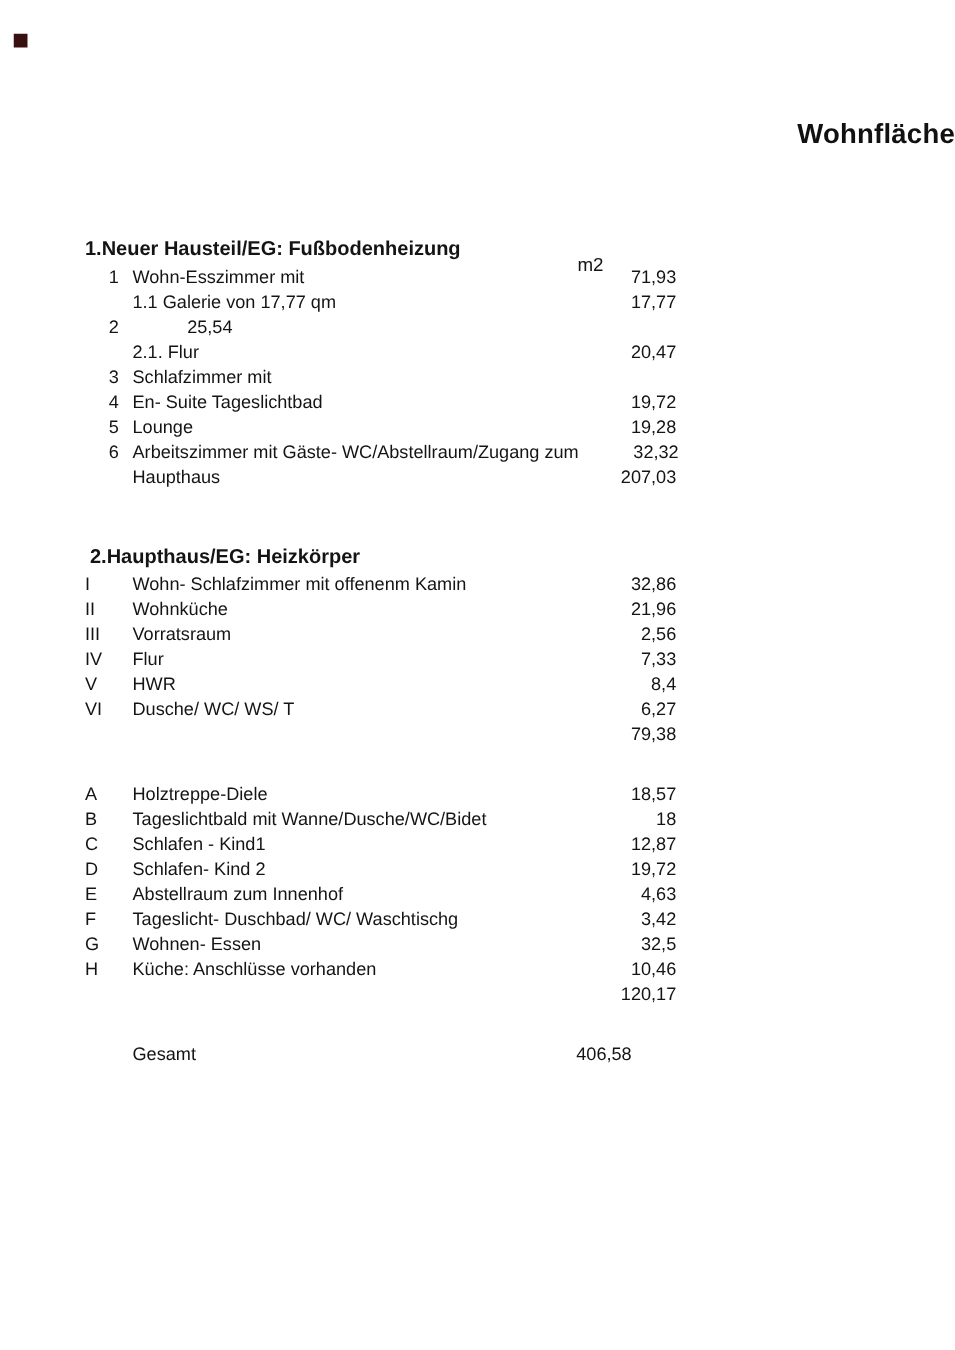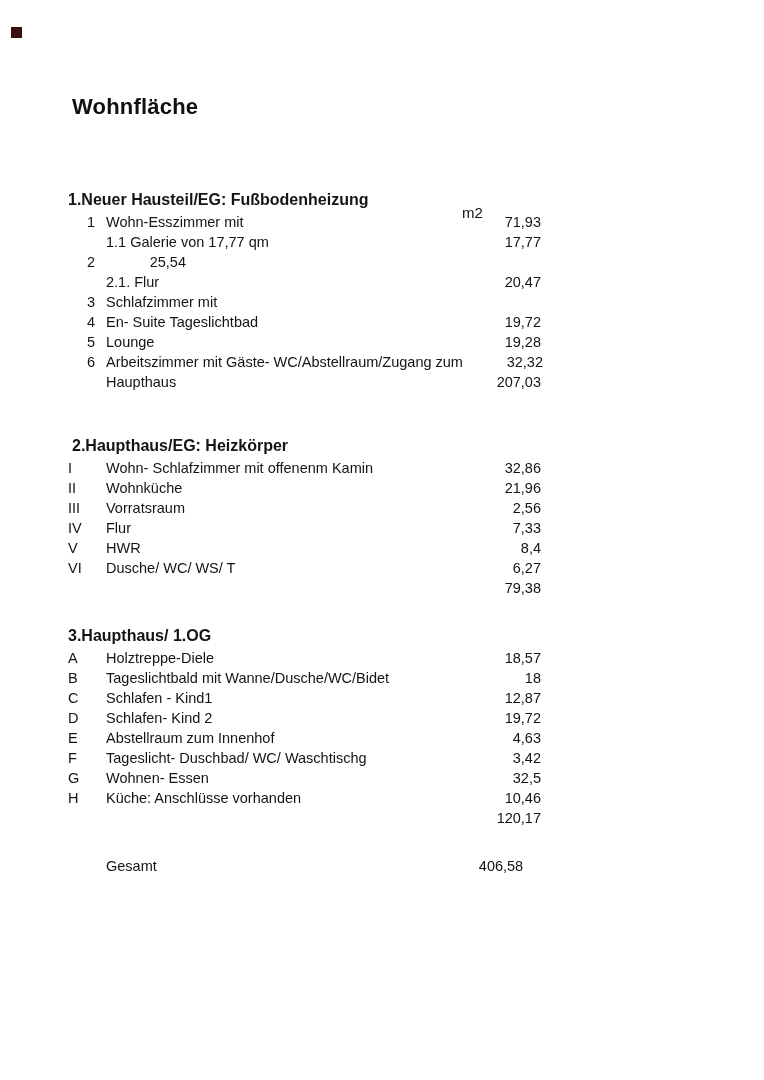--- a/index.html
+++ b/index.html
@@ -16,20 +16,21 @@
     width:11px;height:11px;background:#3a0f0f;
   }
   .doc-title{
     margin:0;
     padding-top:94px;
     margin-left:72px;
     font-size:22px;
     font-weight:bold;
     letter-spacing:.2px;
     color:#111;
+    text-align:right;
   }
   .content{
     margin-left:68px;
     margin-top:70px;
     width:473px;
   }
   .section{margin-bottom:28px;}
   .section:first-child{margin-bottom:44px;}
   .section-header{
     position:relative;
@@ -61,21 +62,21 @@
   .row .label{flex:1;white-space:nowrap;}
   .row .value{width:80px;flex:none;text-align:right;}
   .total-row{
     margin-top:20px;
     display:flex;
     line-height:20px;
     font-size:14.5px;
   }
   .total-row .num{width:38px;flex:none;}
   .total-row .label{flex:1;}
-  .total-row .value{width:80px;flex:none;text-align:center;}
+  .total-row .value{width:80px;flex:none;text-align:left;}
 </style>
 </head>
 <body>
 
 <div class="page">
   <div class="corner-mark" style="background: rgb(58, 15, 15);"></div>
 
   <h1 class="doc-title">Wohnfläche</h1>
 
   <div class="content">
@@ -159,21 +160,20 @@
             <span class="label">Dusche/ WC/ WS/ T</span>
             <span class="value">6,27</span>
           </div>
           <div class="row subtotal">
             <span class="num"></span>
             <span class="label"></span>
             <span class="value">79,38</span>
           </div>
         </section>
         <section class="section">
-          <div class="section-header"><span>3.Haupthaus/ 1.OG</span></div>
           <div class="row">
             <span class="num">A</span>
             <span class="label">Holztreppe-Diele</span>
             <span class="value">18,57</span>
           </div>
           <div class="row">
             <span class="num">B</span>
             <span class="label">Tageslichtbald mit Wanne/Dusche/WC/Bidet</span>
             <span class="value">18</span>
           </div>

